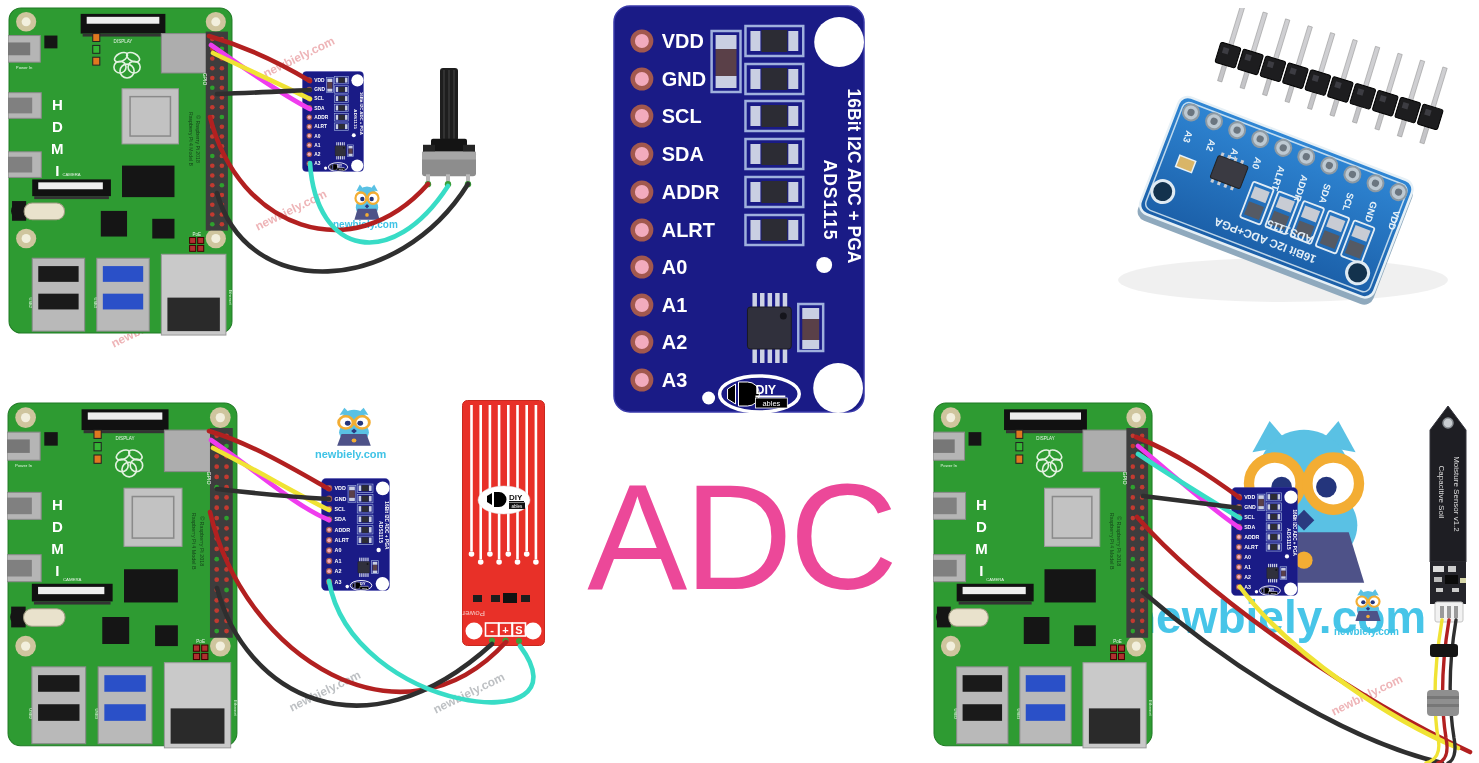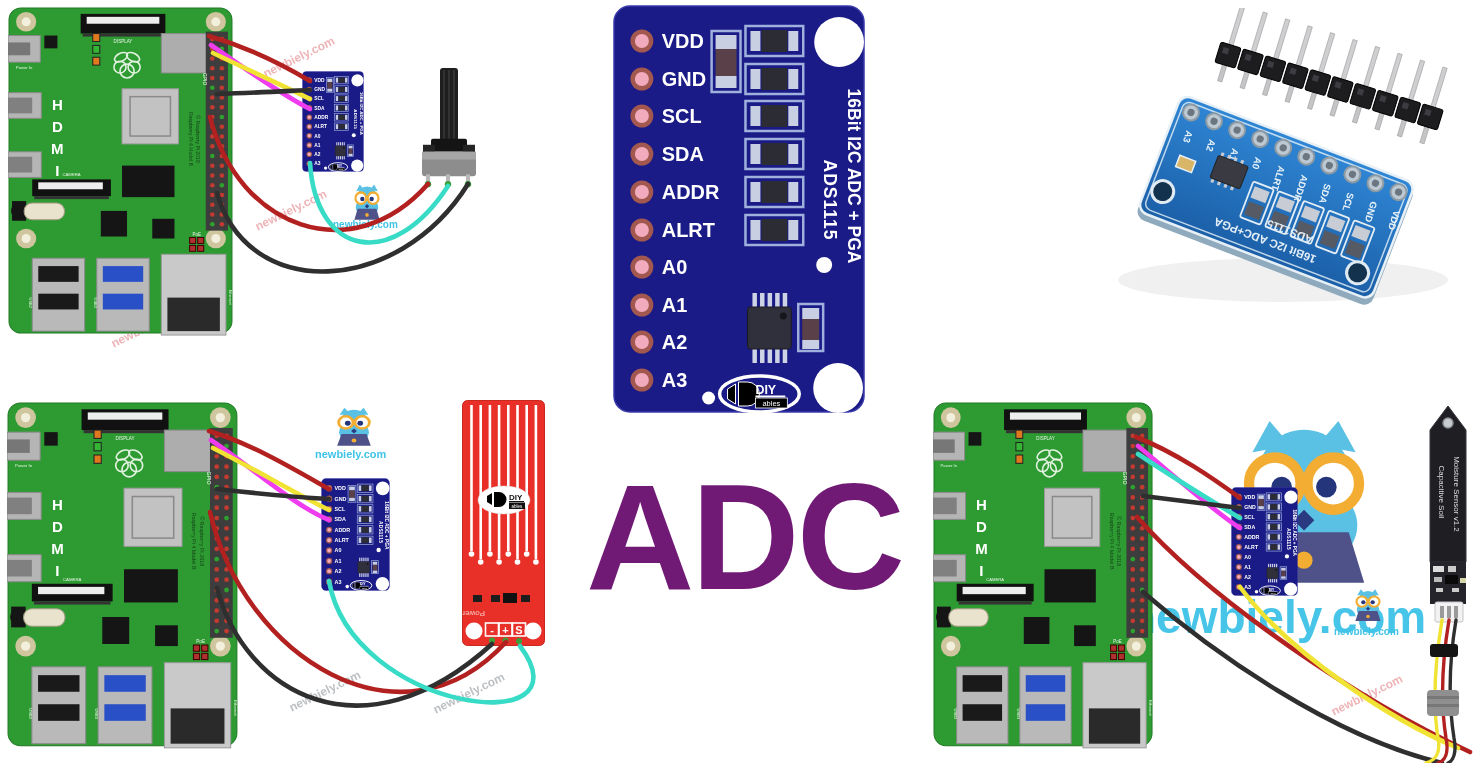--- a/index.html
+++ b/index.html
@@ -20,21 +20,21 @@
   .owl-tl{left:349px;top:183px;width:36px;height:38px}
   .owl-bl{left:330px;top:406px;width:48px;height:41px}
   .owl-br-big{left:1218px;top:414px;width:172px;height:174px}
   .owl-br-small{left:1350px;top:588px;width:36px;height:34px}
   .pot{left:420px;top:66px;width:58px;height:128px}
   .water{left:461px;top:399px;width:85px;height:252px}
   .soil{left:1424px;top:402px;width:48px;height:222px}
   .photo{left:1093px;top:8px;width:386px;height:308px}
 
   .adc-headline{position:absolute;left:586px;top:462px;width:310px;text-align:center;
-    font-size:150px;font-weight:700;color:#701a75;letter-spacing:-3px;line-height:1;white-space:nowrap}
+    font-size:150px;font-weight:400;color:#ec4899;letter-spacing:-3px;line-height:1;white-space:nowrap}
   .big-site-text{position:absolute;left:1128px;top:590px;font-size:46px;font-weight:800;
     color:#47c5e8;white-space:nowrap;letter-spacing:0}
   .owl-cap{position:absolute;color:#3fc3e6;font-weight:bold;white-space:nowrap}
   .cap-tl{left:333px;top:219px;font-size:10px}
   .cap-bl{left:315px;top:448px;font-size:11px}
   .cap-br{left:1334px;top:626px;font-size:10px}
   .hdmi-v{position:absolute;left:18%;top:27%;writing-mode:vertical-rl;text-orientation:upright;
     color:#fff;font-weight:bold;font-size:15px;letter-spacing:5px}
   .wm{position:absolute;font-size:12px;font-weight:bold;transform:rotate(-26deg);white-space:nowrap}
   .wm-gray{color:rgba(135,140,145,0.55)}

